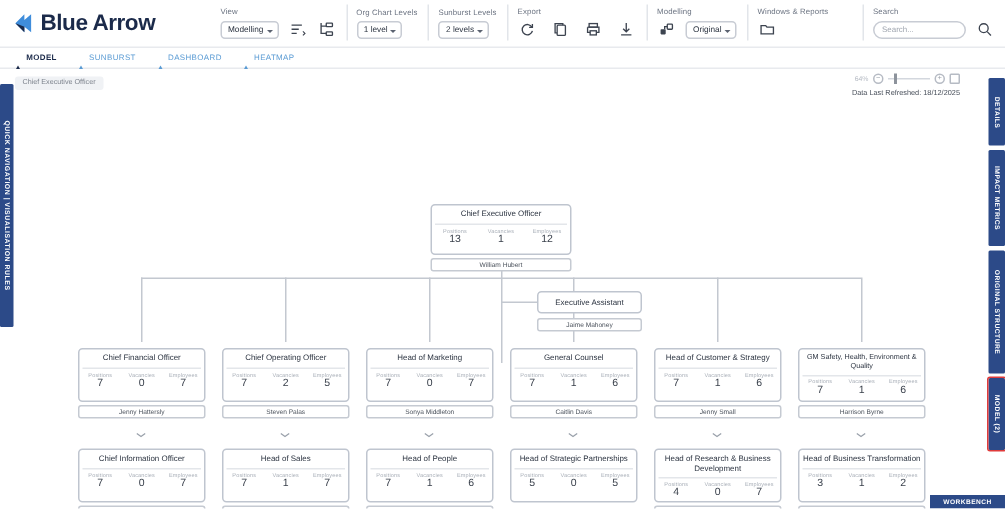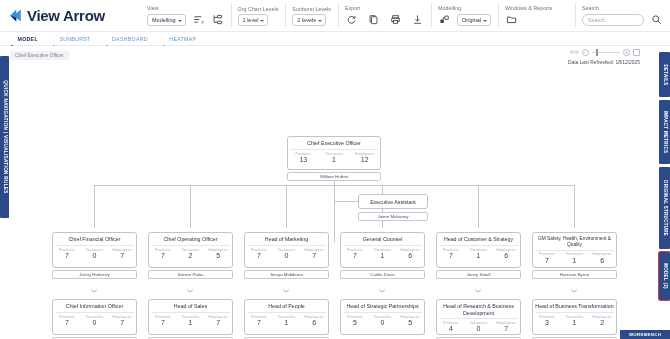--- a/index.html
+++ b/index.html
@@ -153,21 +153,21 @@
 
   <div class="toolbar">
 
     <div class="logo-wrap">
       <span class="logo-mark">
         <svg viewBox="0 0 20 20" width="15" height="15">
           <path d="M3 10 L11 2 L11 7 L17 2 L17 18 L11 13 L11 18 Z" fill="#3f8ddb"></path>
           <path d="M3 10 L11 18 L11 13 Z" fill="#1b2a4a"></path>
         </svg>
       </span>
-      <span class="logo-text">View Arrow</span>
+      <span class="logo-text">Blue Arrow</span>
     </div>
 
     <div class="tgroup">
       <div class="tgroup-label">View</div>
       <div class="tgroup-row">
         <div class="mini-select">Modelling</div>
         <div class="ticon">
           <svg viewBox="0 0 16 16">
               <path d="M2 4h10M2 8h7M2 12h5"></path>
               <path d="M13 10l2 2-2 2" stroke-width="1.1"></path>

